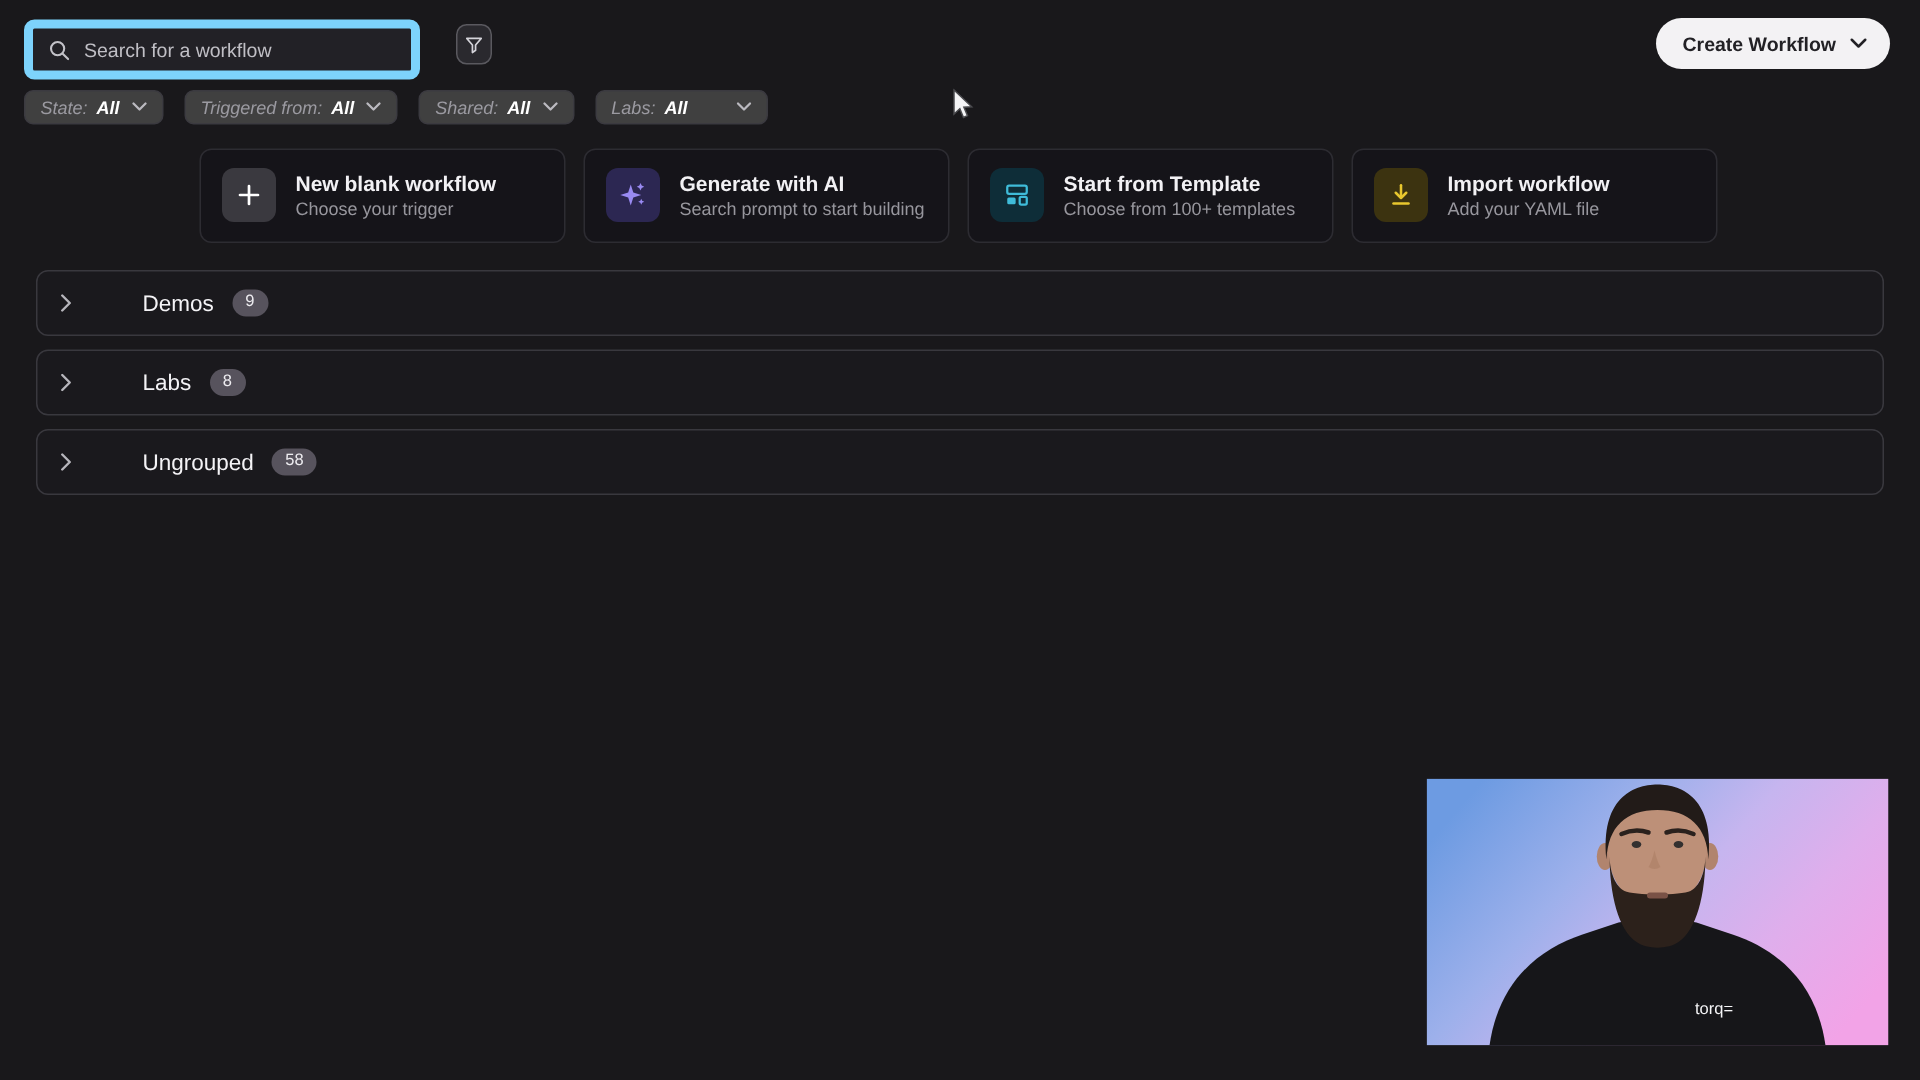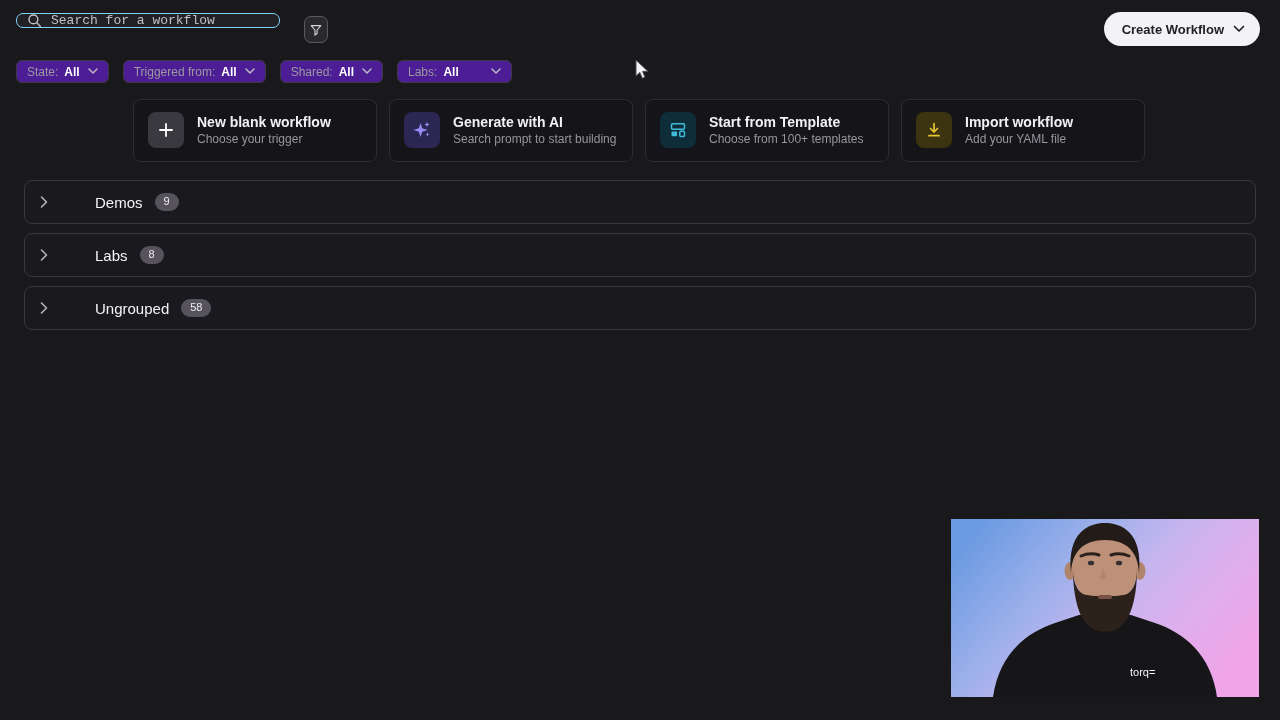--- a/index.html
+++ b/index.html
@@ -8,27 +8,26 @@
     width: 1280px; height: 720px;
     background: #19181b;
     font-family: "Liberation Sans", sans-serif;
     position: relative;
     overflow: hidden;
   }
 
   
   .search-wrap {
     position: absolute; left: 16px; top: 13px;
-    width: 264px; height: 15px;
+    width: 264px; height: 40px;
     background: #222126;
-    border: 1px solid #7dd3fc;
+    border: 6px solid #7dd3fc;
     border-radius: 7px;
     display: flex; align-items: center; gap: 9px;
     padding: 0 10px;
-    font-family: Liberation Mono, monospace;
   }
   .search-wrap svg { flex: 0 0 auto; color: #c3c2c8; }
   .search-wrap input {
     flex: 1; background: transparent; border: none; outline: none;
     color: #d9d8dd; font-size: 13px; font-family: inherit; padding: 0;
   }
   .search-wrap input::placeholder { color: #c0bfc5; opacity: 1; }
 
   .filter-btn {
     position: absolute; left: 304px; top: 16px;
@@ -54,28 +53,29 @@
   }
   .create-btn svg { color: #222125; }
 
   
   .filters {
     position: absolute; left: 16px; top: 60px;
     display: flex; gap: 14px;
   }
   .fpill {
     height: 23px;
-    background: #4c1d95;
+    background: #404040;
     border: 1px solid #3b3a40;
     border-radius: 6px;
     display: flex; align-items: center; gap: 6px;
     padding: 0 10px;
     font-size: 12px; font-family: inherit;
     color: #9b9aa1;
     cursor: pointer;
+    font-style: italic;
   }
   .fpill .fvalue { color: #ffffff; font-weight: 700; }
   .fpill svg { color: #bbbac0; margin-left: 2px; }
   .fpill.tags { min-width: 115px; }
   .fpill.tags svg { margin-left: auto; }
 
   
   .cards {
     position: absolute; left: 133px; top: 99px;
     display: flex; gap: 12px;

